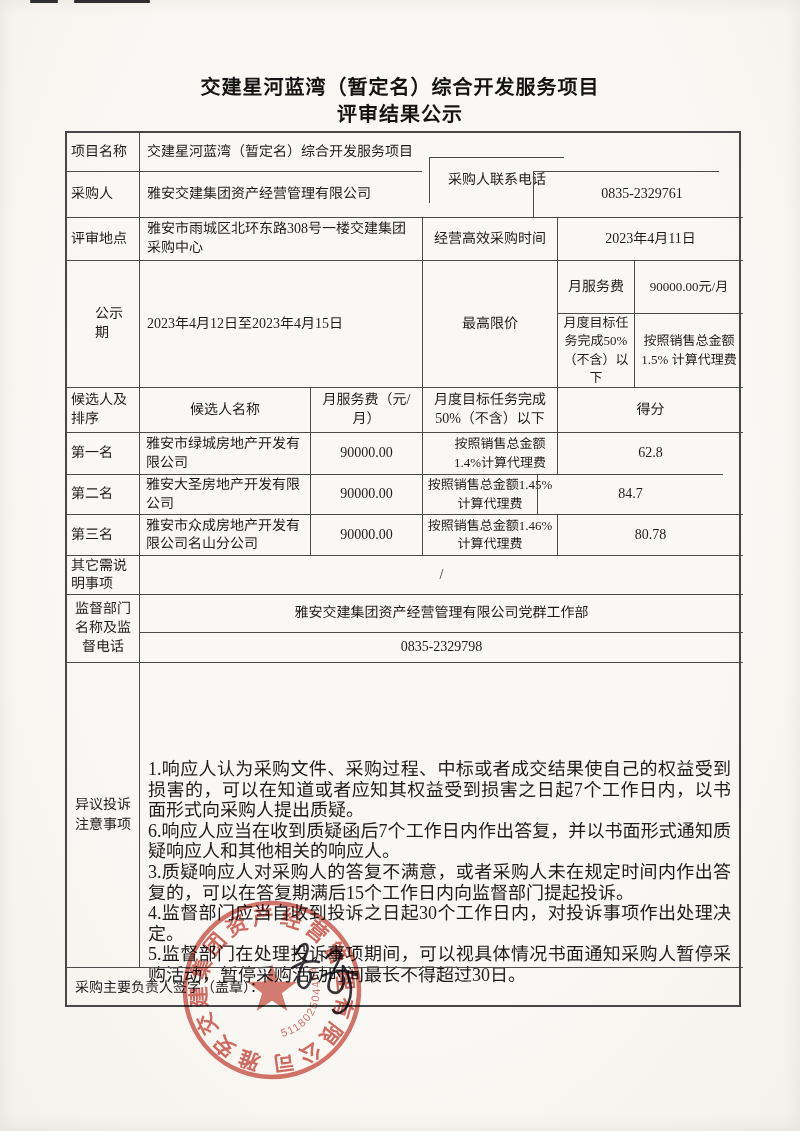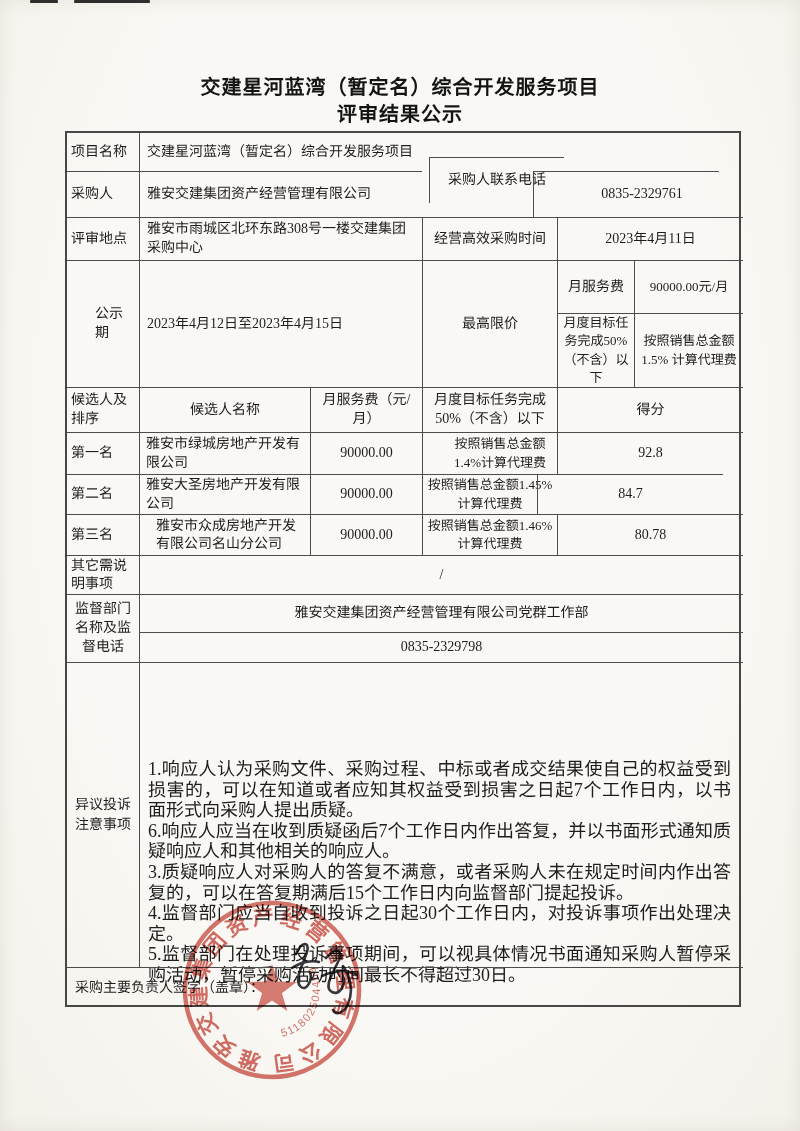--- a/index.html
+++ b/index.html
@@ -69,30 +69,30 @@
     <div class="cell no-l lft" style="left:0;top:254px;width:72px;height:45px;">候选人及排序</div>
     <div class="cell ctr" style="left:72px;top:254px;width:171px;height:45px;">候选人名称</div>
     <div class="cell ctr" style="left:243px;top:254px;width:112px;height:45px;line-height:1.35;">月服务费（元/月）</div>
     <div class="cell ctr" style="left:355px;top:254px;width:135px;height:45px;line-height:1.35;">月度目标任务完成50%（不含）以下</div>
     <div class="cell ctr" style="left:490px;top:254px;width:186px;height:45px;">得分</div>
 
     <div class="cell no-l lft" style="left:0;top:299px;width:72px;height:42px;">第一名</div>
     <div class="cell lft" style="left:72px;top:299px;width:171px;height:42px;line-height:1.3;padding-left:6px;">雅安市绿城房地产开发有限公司</div>
     <div class="cell ctr" style="left:243px;top:299px;width:112px;height:42px;">90000.00</div>
     <div class="cell ctr sm" style="left:355px;top:299px;width:135px;height:42px;line-height:1.4;padding-left:24px;">按照销售总金额1.4%计算代理费</div>
-    <div class="cell ctr" style="left:490px;top:299px;width:186px;height:42px;">92.8</div>
+    <div class="cell ctr" style="left:490px;top:299px;width:186px;height:42px;">62.8</div>
 
     <div class="cell no-l lft" style="left:0;top:341px;width:72px;height:40px;">第二名</div>
     <div class="cell lft" style="left:72px;top:341px;width:171px;height:40px;line-height:1.3;padding-left:6px;">雅安大圣房地产开发有限公司</div>
     <div class="cell ctr" style="left:243px;top:341px;width:112px;height:40px;">90000.00</div>
     <div class="cell ctr sm" style="left:355px;top:341px;width:135px;height:40px;line-height:1.4;">按照销售总金额1.45%计算代理费</div>
     <div class="cell ctr" style="left:470px;top:341px;width:186px;height:40px;">84.7</div>
 
     <div class="cell no-l lft" style="left:0;top:381px;width:72px;height:41px;">第三名</div>
-    <div class="cell lft" style="left:72px;top:381px;width:171px;height:41px;line-height:1.3;padding-left:16px;">雅安市众成房地产开发有限公司名山分公司</div>
+    <div class="cell lft" style="left:72px;top:381px;width:171px;height:41px;line-height:1.3;padding-left:6px;">雅安市众成房地产开发有限公司名山分公司</div>
     <div class="cell ctr" style="left:243px;top:381px;width:112px;height:41px;">90000.00</div>
     <div class="cell ctr sm" style="left:355px;top:381px;width:135px;height:41px;line-height:1.4;">按照销售总金额1.46%计算代理费</div>
     <div class="cell ctr" style="left:490px;top:381px;width:186px;height:41px;">80.78</div>
 
     <div class="cell no-l lft" style="left:0;top:422px;width:72px;height:39px;line-height:1.3;">其它需说明事项</div>
     <div class="cell ctr" style="left:72px;top:422px;width:604px;height:39px;">/</div>
 
     <div class="cell no-l ctr" style="left:0;top:461px;width:72px;height:68px;line-height:1.35;">监督部门名称及监督电话</div>
     <div class="cell ctr" style="left:72px;top:461px;width:604px;height:38px;">雅安交建集团资产经营管理有限公司党群工作部</div>
     <div class="cell ctr" style="left:72px;top:499px;width:604px;height:30px;">0835-2329798</div>

